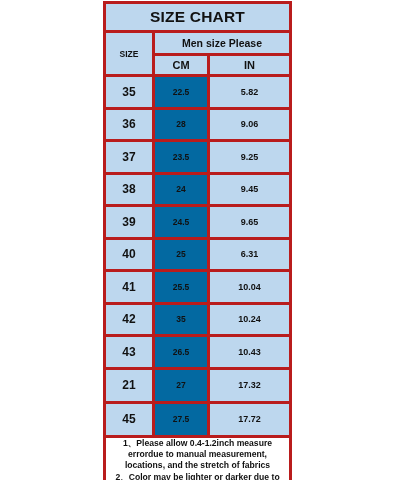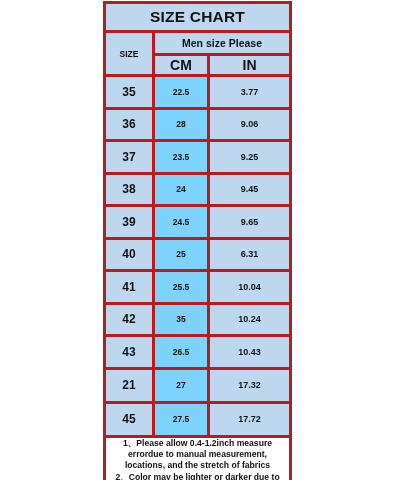--- a/index.html
+++ b/index.html
@@ -32,34 +32,34 @@
     vertical-align: middle;
     color: #111111;
     font-weight: bold;
     padding: 0;
   }
   .c-size { width: 49px; }
   .c-cm   { width: 55px; }
   .c-in   { width: 82px; }
 
   .blue  { background: #bdd7ee; }
-  .white { background: #7dd3fc; }
+  .white { background: #0369a1; }
 
   .title-cell {
     height: 26px;
     font-size: 15.5px;
     letter-spacing: 0.2px;
   }
   .sub-cell {
     height: 20px;
     font-size: 10.5px;
   }
   .colhead-cell {
     height: 18px;
-    font-size: 14px;
+    font-size: 11px;
   }
   .size-head {
     font-size: 8.5px;
   }
   .data-row td { height: 29.5px; }
   .data-row td.v-size { font-size: 12px; }
   .data-row td.v-cm   { font-size: 8.5px; }
   .data-row td.v-in   { font-size: 9px; }
   .row-tall td { height: 31px; }
 
@@ -98,21 +98,21 @@
       </tr>
 
       <tr>
         <td class="blue colhead-cell">CM</td>
         <td class="blue colhead-cell">IN</td>
       </tr>
 
       <tr class="data-row">
         <td class="blue v-size">35</td>
         <td class="white v-cm">22.5</td>
-        <td class="blue v-in">3.77</td>
+        <td class="blue v-in">5.82</td>
       </tr>
       <tr class="data-row">
         <td class="blue v-size">36</td>
         <td class="white v-cm">28</td>
         <td class="blue v-in">9.06</td>
       </tr>
       <tr class="data-row">
         <td class="blue v-size">37</td>
         <td class="white v-cm">23.5</td>
         <td class="blue v-in">9.25</td>

